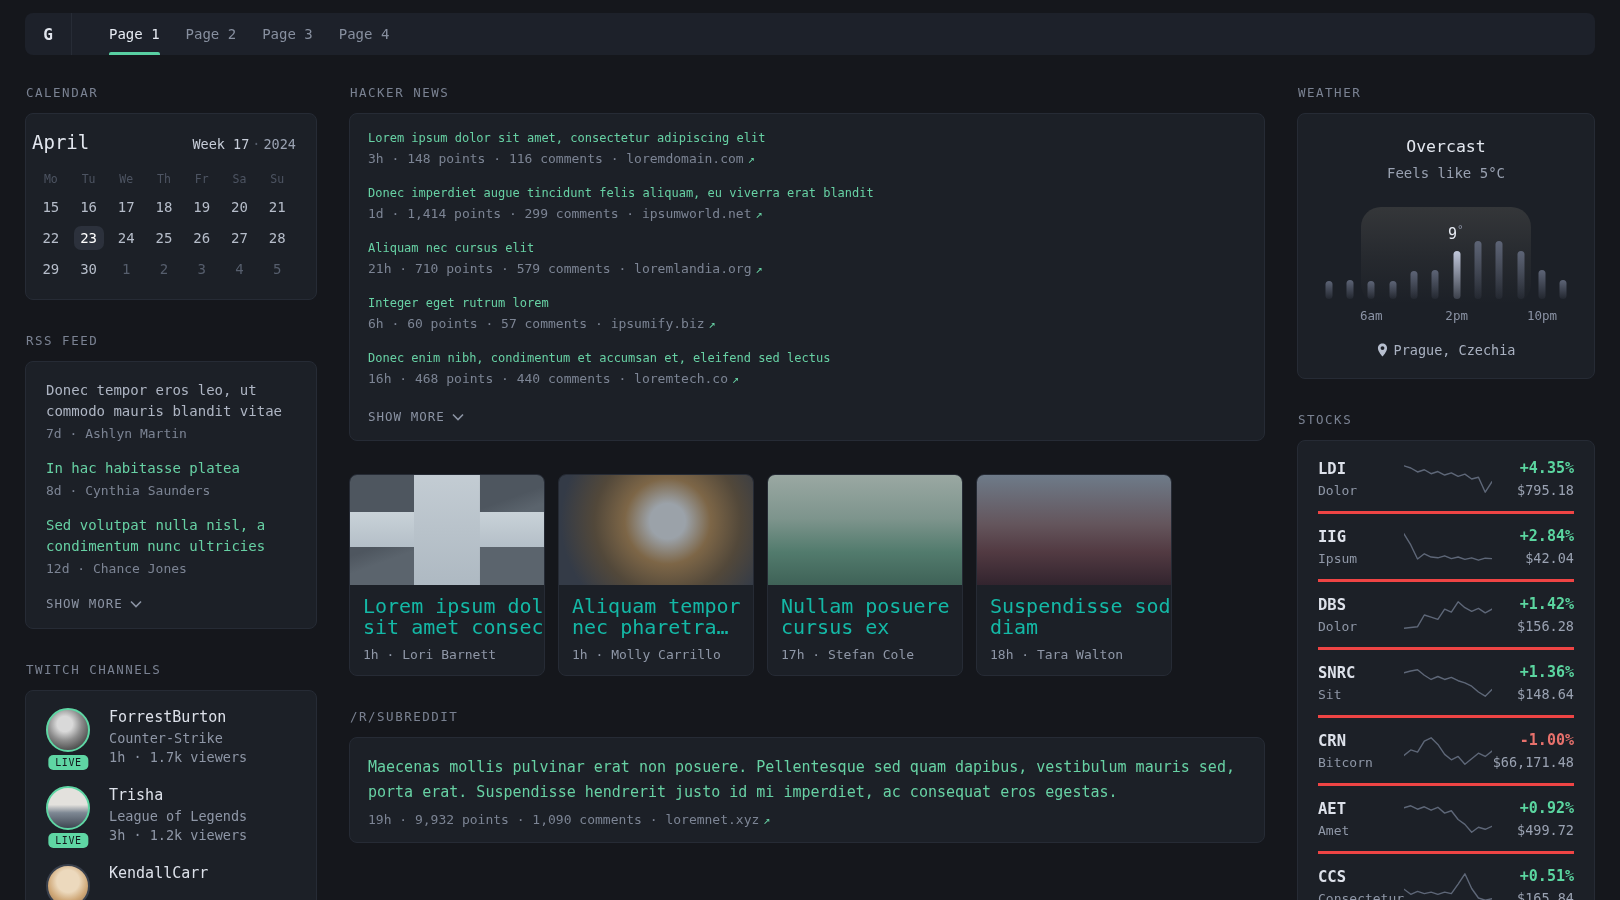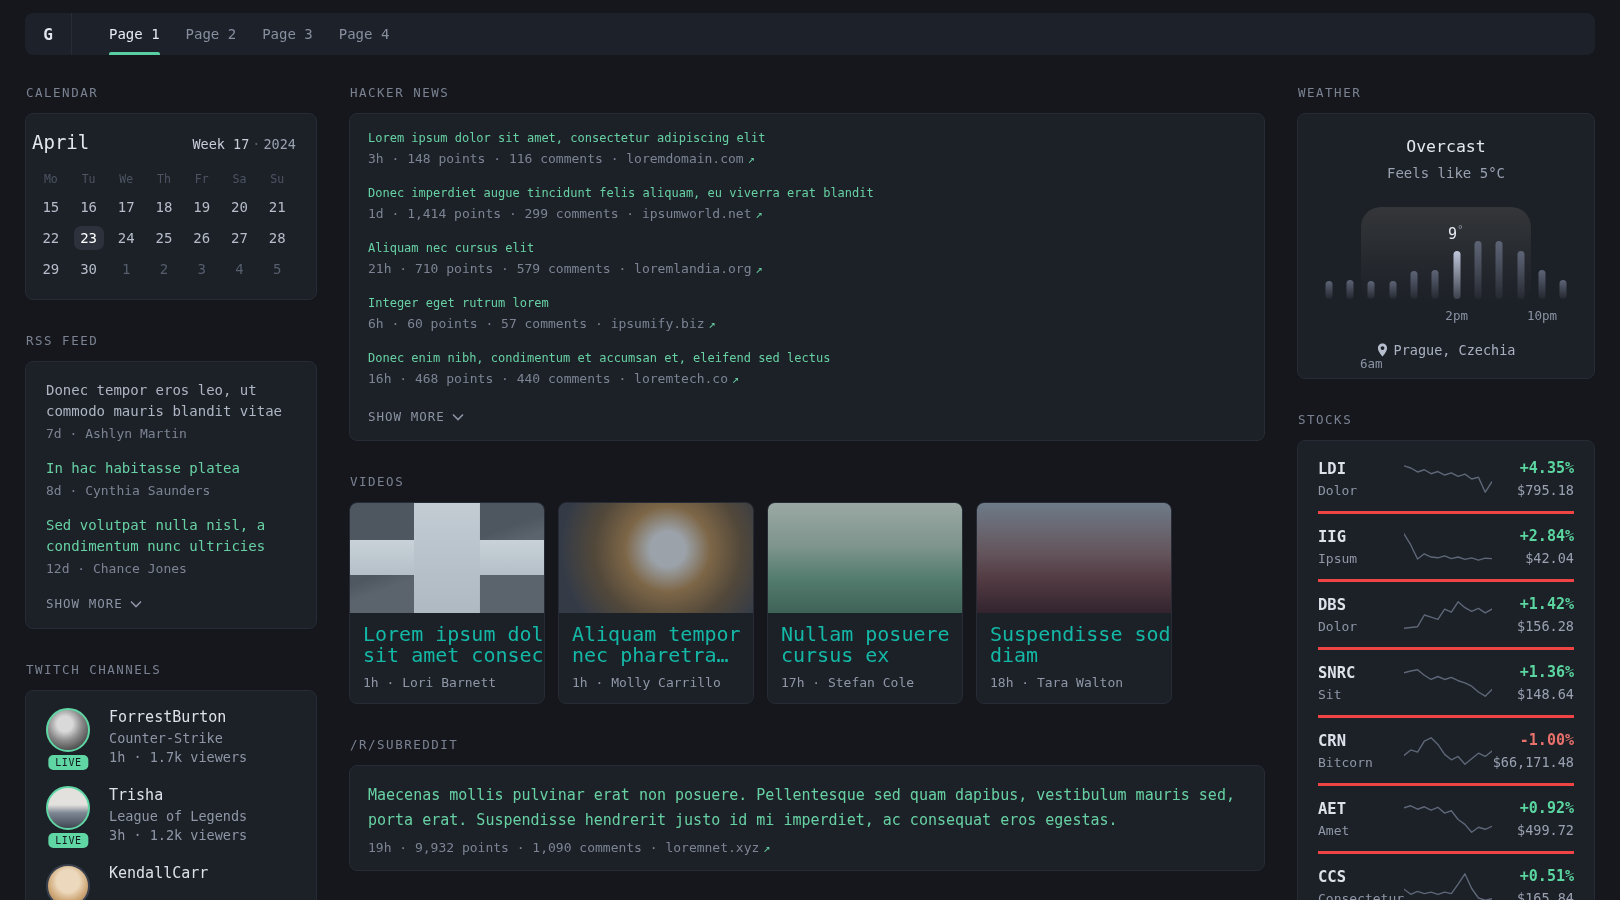--- a/index.html
+++ b/index.html
@@ -353,21 +353,20 @@
           <div class="show-more">
             <span>SHOW MORE</span>
             <svg width="12" height="8" viewBox="0 0 12 8" fill="none" stroke-width="1.6">
                 <polyline points="1,1.5 6,6.5 11,1.5"></polyline>
               </svg>
           </div>
         </div>
       </div>
 
       <div class="widget">
-        <div class="widget-title">VIDEOS</div>
         <div class="videos-row">
           <div class="video-card">
             <div class="video-thumb thumb-pillars"></div>
             <div class="video-body">
               <div class="vid-line">Lorem ipsum dolor</div>
               <div class="vid-line">sit amet consectetu…</div>
               <div class="vid-meta">1h · Lori Barnett</div>
             </div>
           </div>
           <div class="video-card">
@@ -452,21 +451,21 @@
                   <div class="wx-pill" style="height: 48px;"></div>
                 </div>
                 <div class="wx-cell">
                   <div class="wx-pill" style="height: 29px;"></div>
                 </div>
                 <div class="wx-cell">
                   <div class="wx-pill" style="height: 19px;"></div>
                 </div>
               </div>
             <div class="wx-labels" id="wx-labels">
-                <span class="wx-label" style="left: 20.8333%; margin-top: 48px;">6am</span>
+                <span class="wx-label" style="left: 20.8333%;">6am</span>
                 <span class="wx-label" style="left: 54.1667%;">2pm</span>
                 <span class="wx-label" style="left: 87.5%;">10pm</span>
               </div>
           </div>
           <div class="wx-loc">
             <svg width="11" height="14" viewBox="0 0 24 30">
               <path d="M12 1C6.5 1 2 5.5 2 11c0 7.5 10 18 10 18s10-10.5 10-18C22 5.5 17.5 1 12 1zm0 14a4.2 4.2 0 1 1 0-8.4 4.2 4.2 0 0 1 0 8.4z" fill="#b7bfcf"></path>
             </svg>
             <span>Prague, Czechia</span>
           </div>

